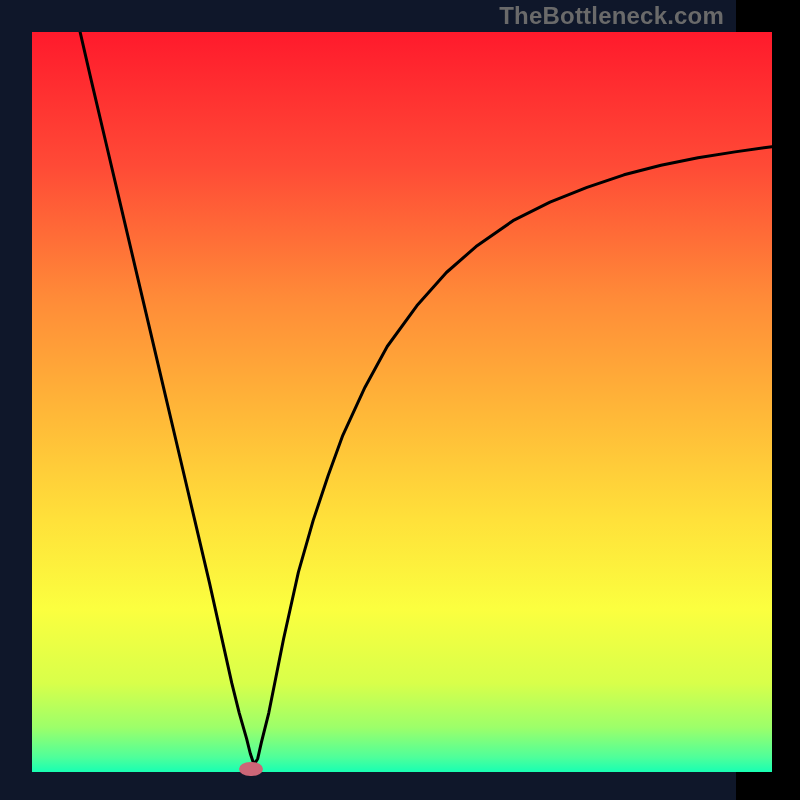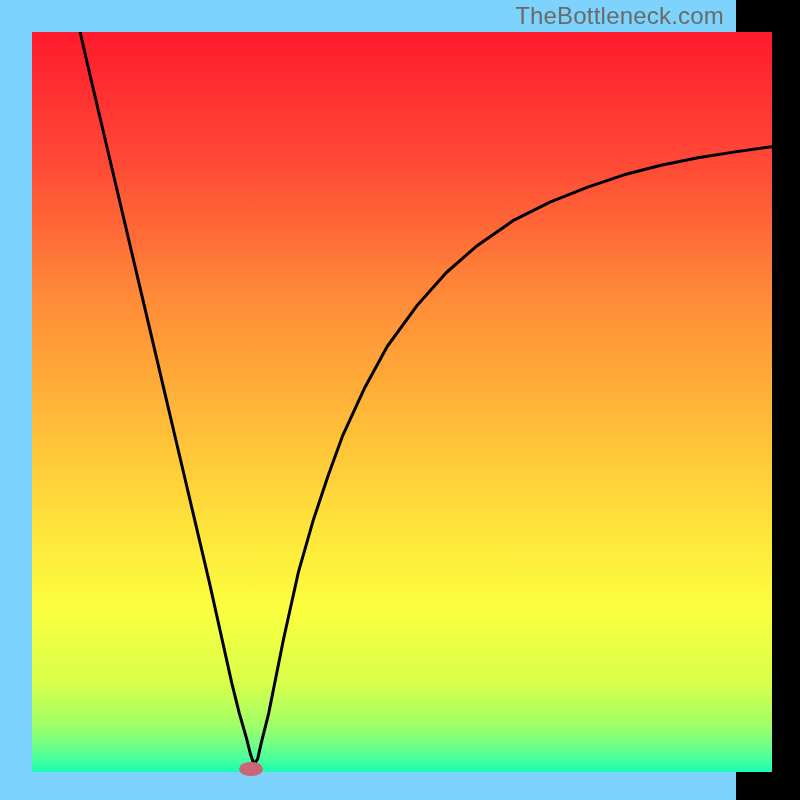--- a/index.html
+++ b/index.html
@@ -7,21 +7,22 @@
     padding: 0;
     width: 800px;
     height: 800px;
     overflow: hidden;
     background: #000;
   }
   .frame {
     position: relative;
     width: 736px;
     height: 800px;
-    background: #7dd3fc;
+    background: #0f172a;
+    font-weight: bold;
   }
   .watermark {
     position: absolute;
     color: #6a6a6a;
     font-family: Arial, Helvetica, sans-serif;
     font-size: 24px;
     text-align: right;
     letter-spacing: 0.2px;
   }
   .plot-area {

